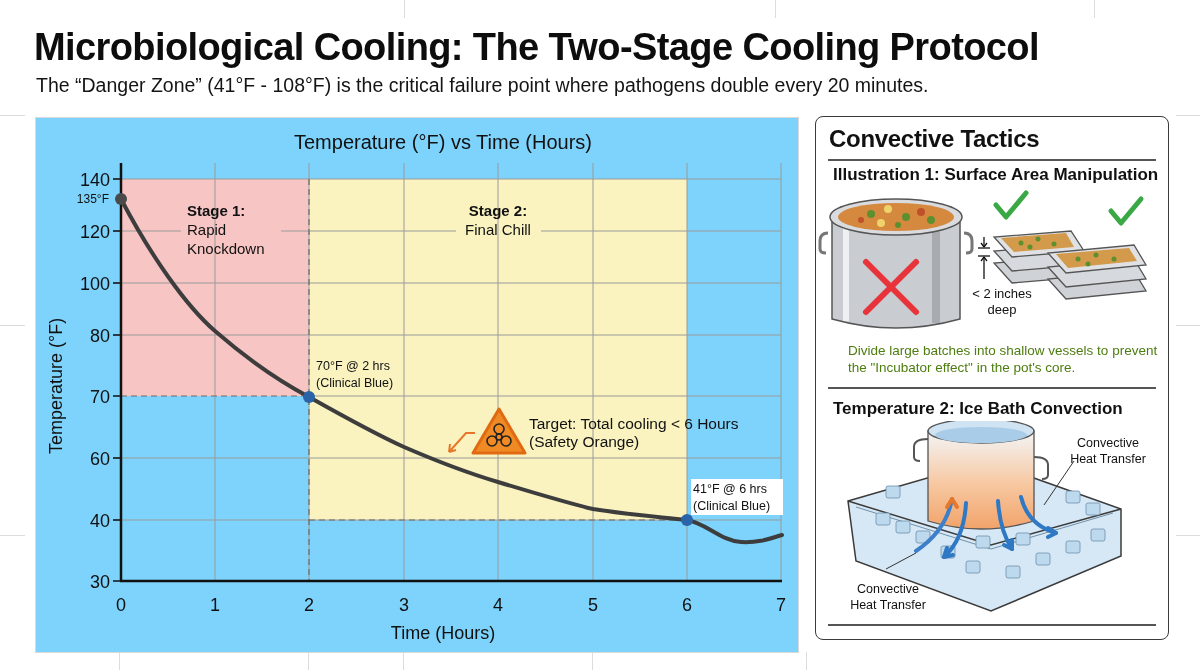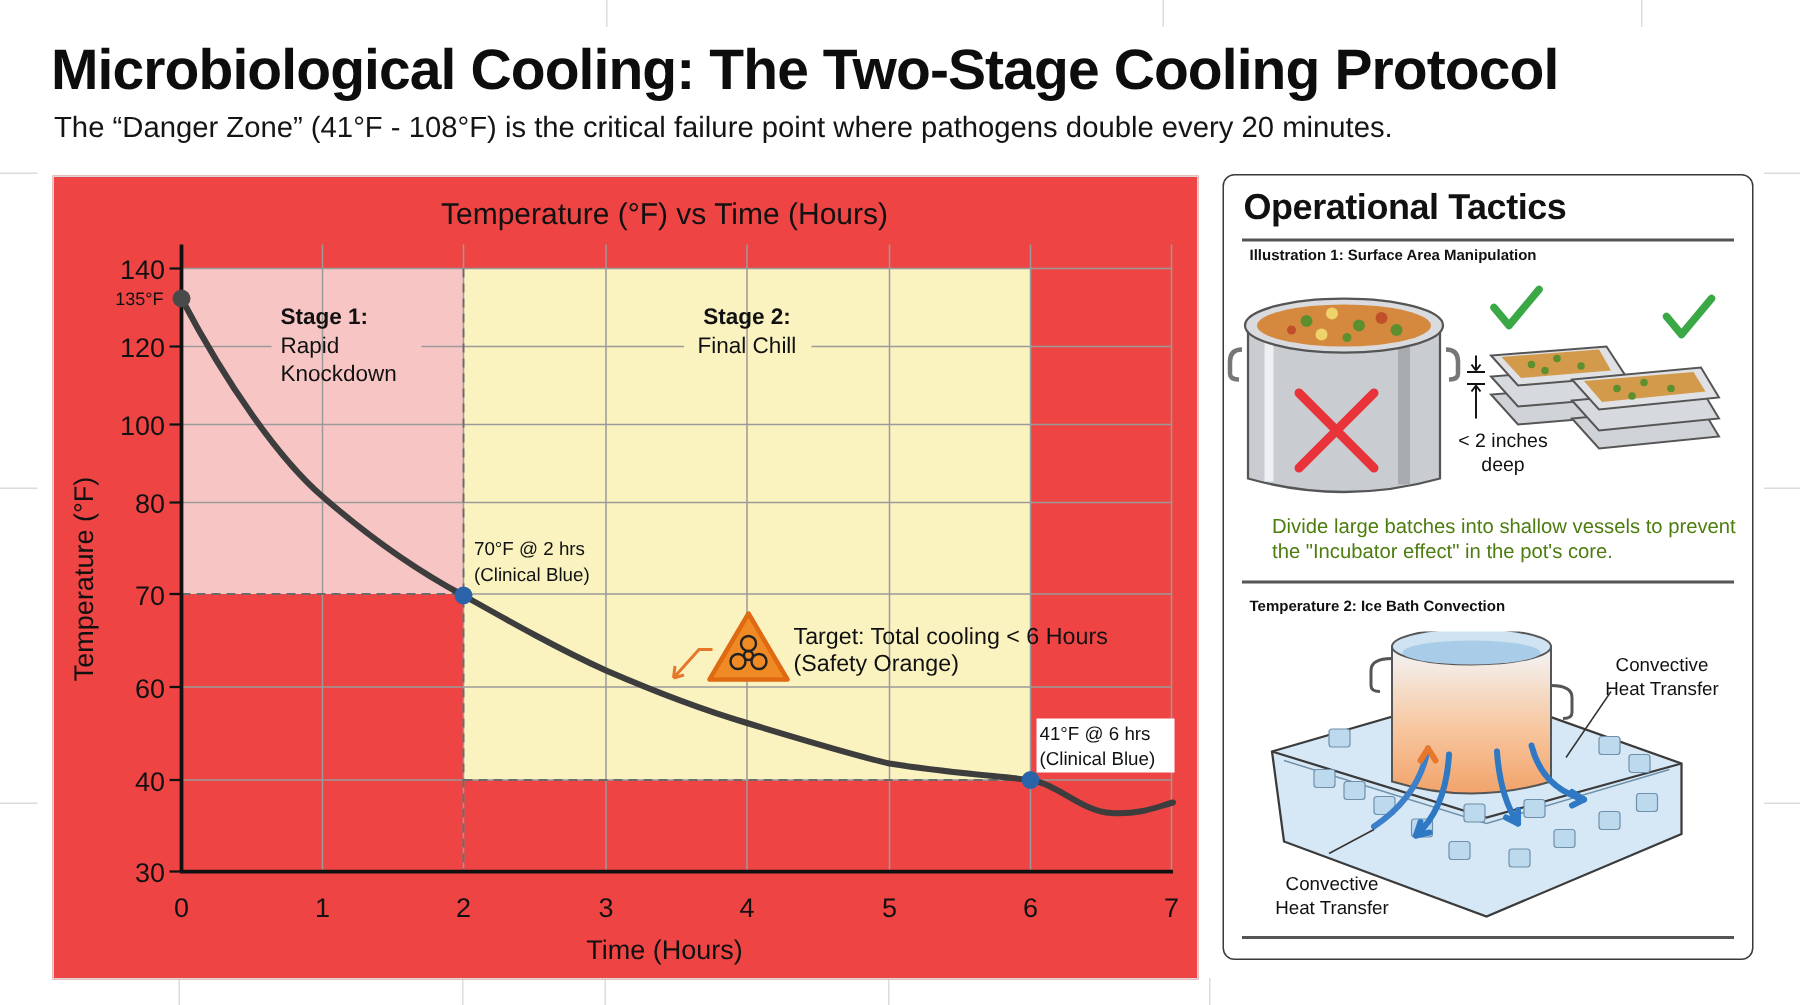--- a/index.html
+++ b/index.html
@@ -4,27 +4,27 @@
 <style>
   * { box-sizing: border-box; margin: 0; padding: 0; }
   html, body { width: 1200px; height: 670px; background: #ffffff; overflow: hidden; }
   body { position: relative; font-family: "Liberation Sans", "DejaVu Sans", sans-serif; color: #111; }
 
   .frame-line { position: absolute; background: #dcdcdc; }
 
   .title { position: absolute; left: 34px; top: 26px; font-size: 38px; font-weight: 700; letter-spacing: -0.6px; color: #0d0d0d; white-space: nowrap; }
   .subtitle { position: absolute; left: 36px; top: 74px; font-size: 19.5px; color: #141414; white-space: nowrap; }
 
-  .chart-card { position: absolute; left: 35px; top: 117px; width: 764px; height: 536px; border: 1px solid #d9d9d9; background: #ef4444; }
+  .chart-card { position: absolute; left: 35px; top: 117px; width: 764px; height: 536px; border: 1px solid #d9d9d9; background: #7dd3fc; }
   .chart-svg { position: absolute; left: 0; top: 0; }
 
   .tactics-card { position: absolute; left: 815px; top: 116px; width: 354px; height: 524px; border: 1.5px solid #3a3a3a; border-radius: 8px; background: #fff; }
   .tactics-title { position: absolute; left: 13px; top: 8px; font-size: 24px; font-weight: 700; letter-spacing: -0.3px; white-space: nowrap; }
   .rule { position: absolute; left: 12px; right: 12px; height: 1.5px; background: #555; }
-  .ill-heading { position: absolute; left: 17px; font-size: 10px; font-weight: 700; white-space: nowrap; }
+  .ill-heading { position: absolute; left: 17px; font-size: 17px; font-weight: 700; white-space: nowrap; }
   .ill-desc { position: absolute; left: 32px; top: 225px; width: 330px; font-size: 13.5px; line-height: 17px; color: #4d7c0f; }
   .ill-svg { position: absolute; }
 </style>
 </head>
 <body>
 
 <div class="frame-line" style="left:0;top:115px;width:25px;height:1px;"></div>
 <div class="frame-line" style="left:0;top:325px;width:25px;height:1px;"></div>
 <div class="frame-line" style="left:0;top:535px;width:25px;height:1px;"></div>
 <div class="frame-line" style="left:1176px;top:115px;width:24px;height:1px;"></div>
@@ -144,21 +144,21 @@
       <circle cx="491" cy="440" r="5" fill="none" stroke="#222" stroke-width="1.6"></circle>
       <circle cx="505" cy="440" r="5" fill="none" stroke="#222" stroke-width="1.6"></circle>
     </g>
     <path d="M474,432 L465,432 L448,451 M448,451 L449,443 M448,451 L455,449" fill="none" stroke="#e6772a" stroke-width="2"></path>
     <text x="528" y="428" font-size="15.5" fill="#111">Target: Total cooling &lt; 6 Hours</text>
     <text x="528" y="446" font-size="15.5" fill="#111">(Safety Orange)</text>
   </svg>
 </div>
 
 <div class="tactics-card">
-  <div class="tactics-title">Operational Tactics</div>
+  <div class="tactics-title">Convective Tactics</div>
   <div class="rule" style="top:42px;"></div>
   <div class="ill-heading" style="top:48px;">Illustration 1: Surface Area Manipulation</div>
 
   <svg class="ill-svg" style="left:0;top:70px;" width="354" height="150" viewBox="0 0 354 150" font-family="Liberation Sans, DejaVu Sans, sans-serif">
 
     <g>
       <path d="M12,46 Q4,46 4,54 L4,62 Q4,66 10,66" fill="none" stroke="#777" stroke-width="3"></path>
       <path d="M148,46 Q156,46 156,54 L156,62 Q156,66 150,66" fill="none" stroke="#777" stroke-width="3"></path>
       <path d="M16,30 L16,132 Q80,150 144,132 L144,30 Z" fill="#c9ccd0" stroke="#555" stroke-width="1.5"></path>
       <path d="M30,35 L30,134" stroke="#eef0f2" stroke-width="6"></path>

